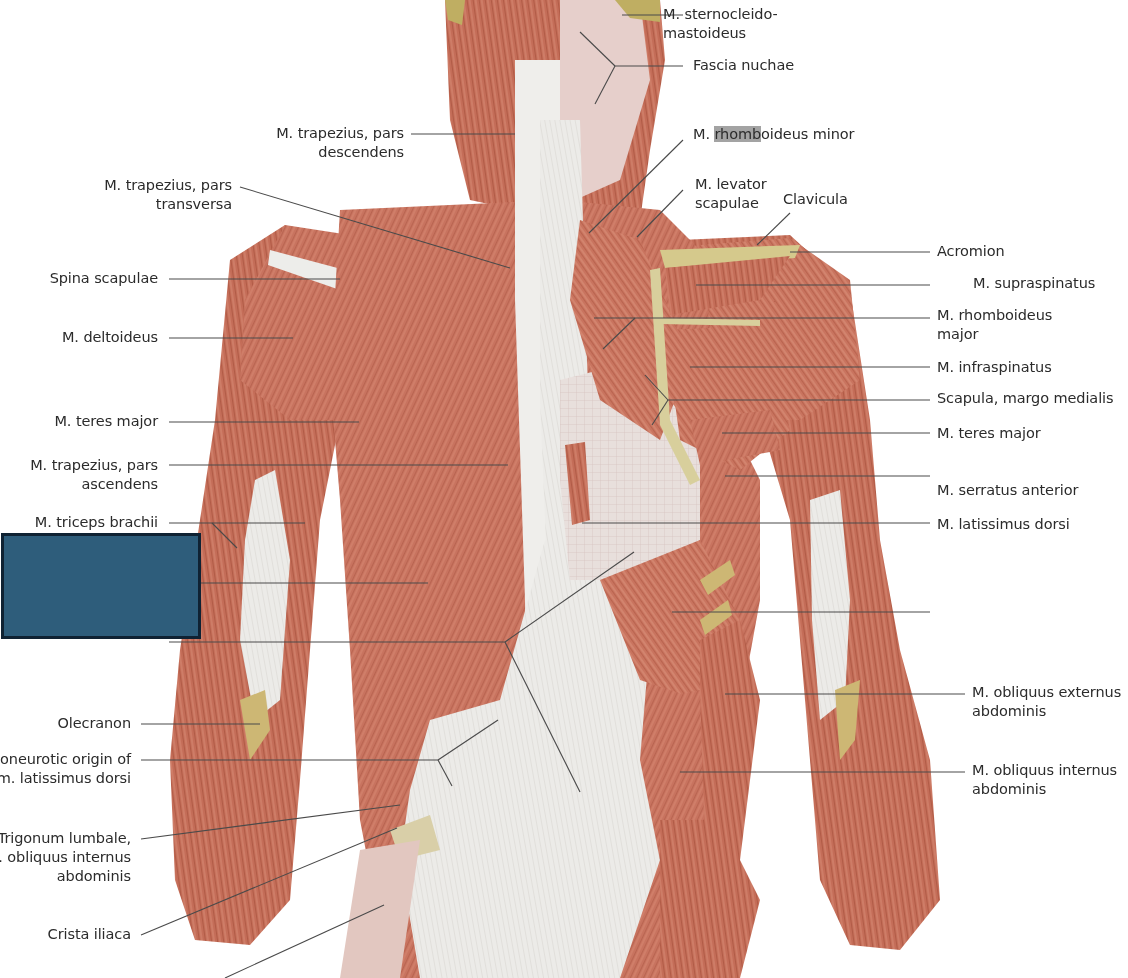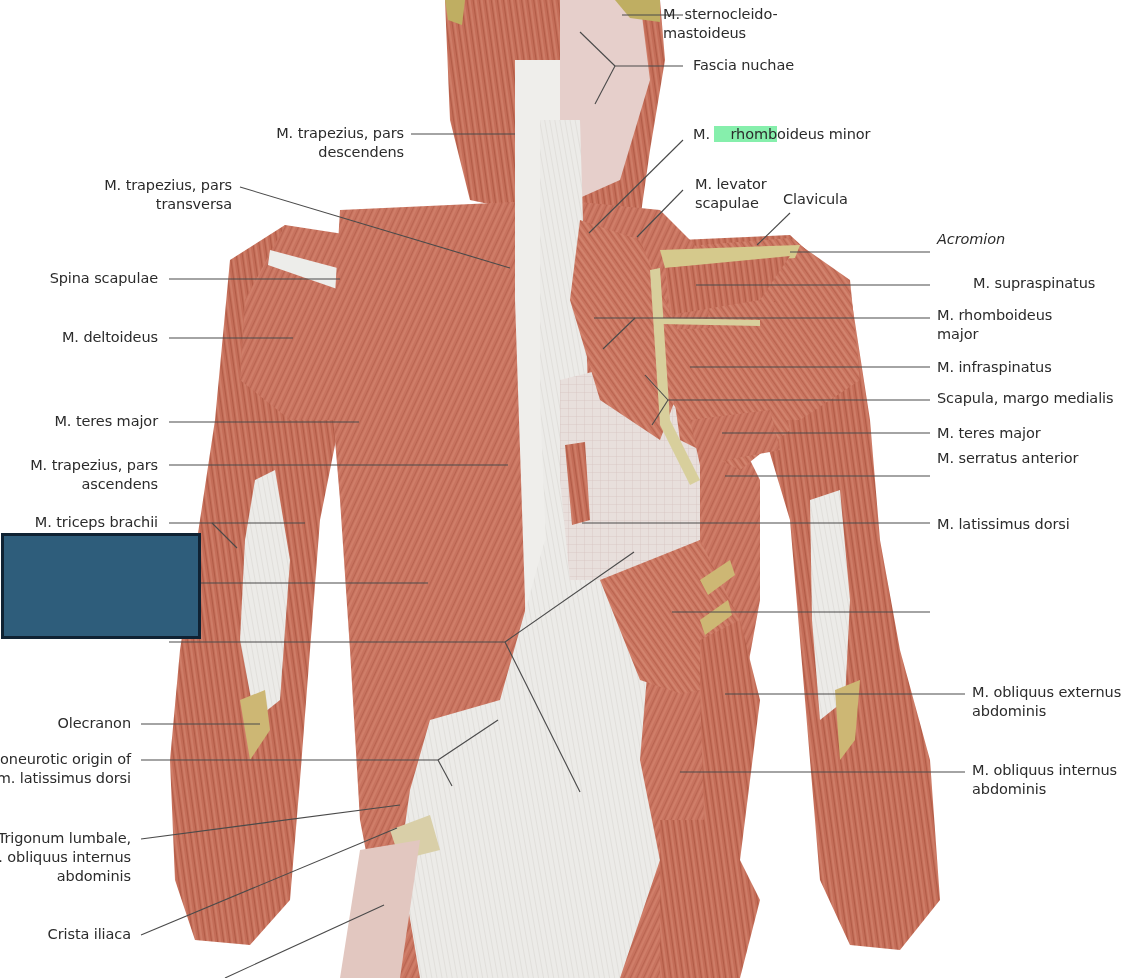--- a/index.html
+++ b/index.html
@@ -4,21 +4,21 @@
 <style>
   html, body { margin: 0; padding: 0; background: #ffffff; }
   body { width: 1128px; height: 978px; position: relative; overflow: hidden;
          font-family: "DejaVu Sans", "Liberation Sans", sans-serif; }
   #stage { position: absolute; left: 0; top: 0; width: 1128px; height: 978px; }
   #figure { position: absolute; left: 0; top: 0; }
   .lbl { position: absolute; font-size: 14.5px; line-height: 19px; color: #2b2b2b;
          white-space: pre; letter-spacing: -0.1px; }
   .lbl.r { text-align: right; }
   .lbl.l { text-align: left; }
-  .hl { background: #86efac; padding-left: 16px; }
+  .hl { background: #a3a3a3; }
   #occluder { position: absolute; left: 1px; top: 533px; width: 194px; height: 100px;
               background: #2e5d7b; border: 3px solid #0f2233; }
 </style>
 </head>
 <body>
 
 <div id="stage">
 
   <svg id="figure" width="1128" height="978" viewBox="0 0 1128 978" xmlns="http://www.w3.org/2000/svg">
     <defs>
@@ -162,28 +162,28 @@
 abdominis</div>
   <div class="lbl r" style="right:997px; top:925px;">Crista iliaca</div>
 
   <div class="lbl l" style="left:663px; top:5px;">M. sternocleido-
 mastoideus</div>
   <div class="lbl l" style="left:693px; top:56px;">Fascia nuchae</div>
   <div class="lbl l" style="left:693px; top:125px;"><span>M. </span><span class="hl">rhomb</span><span>oideus minor</span></div>
   <div class="lbl l" style="left:695px; top:175px;">M. levator
 scapulae</div>
   <div class="lbl l" style="left:783px; top:190px;">Clavicula</div>
-  <div class="lbl l" style="left:937px; top:230px;font-style:italic;">Acromion</div>
+  <div class="lbl l" style="left:937px; top:242px;">Acromion</div>
   <div class="lbl l" style="left:937px; top:274px;margin-left:36px;">M. supraspinatus</div>
   <div class="lbl l" style="left:937px; top:306px;">M. rhomboideus
 major</div>
   <div class="lbl l" style="left:937px; top:358px;">M. infraspinatus</div>
   <div class="lbl l" style="left:937px; top:389px;">Scapula, margo medialis</div>
   <div class="lbl l" style="left:937px; top:424px;">M. teres major</div>
-  <div class="lbl l" style="left:937px; top:449px;">M. serratus anterior</div>
+  <div class="lbl l" style="left:937px; top:481px;">M. serratus anterior</div>
   <div class="lbl l" style="left:937px; top:515px;">M. latissimus dorsi</div>
   <div class="lbl l" style="left:972px; top:683px;">M. obliquus externus
 abdominis</div>
   <div class="lbl l" style="left:972px; top:761px;">M. obliquus internus
 abdominis</div>
 
   <div id="occluder"></div>
 </div>
 
 </body></html>

